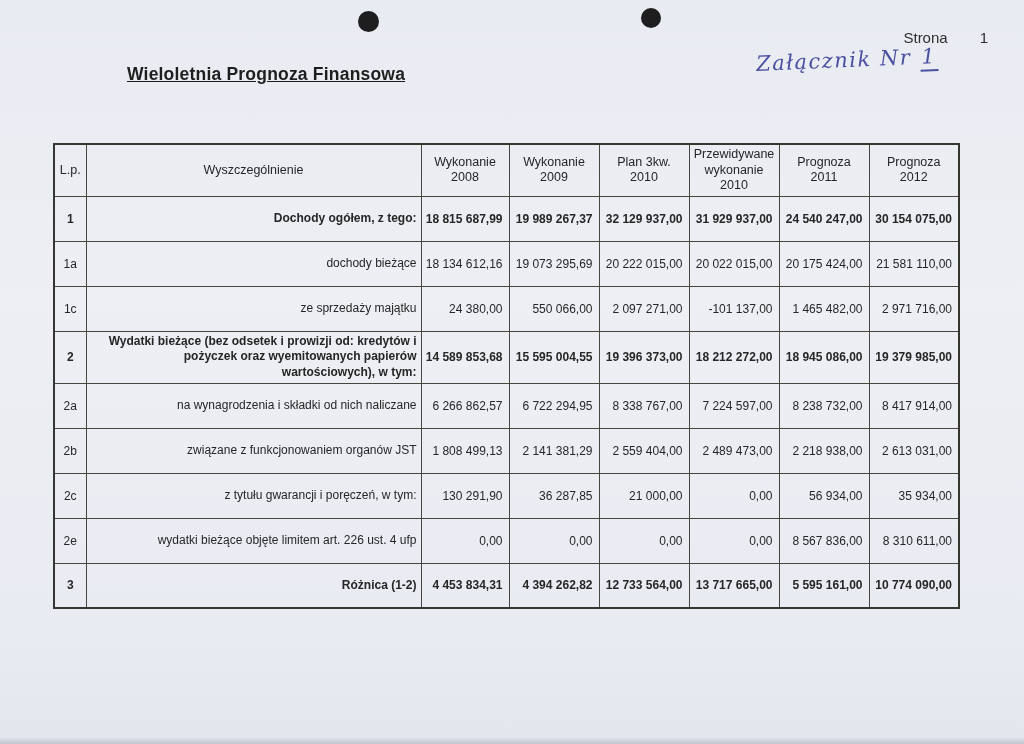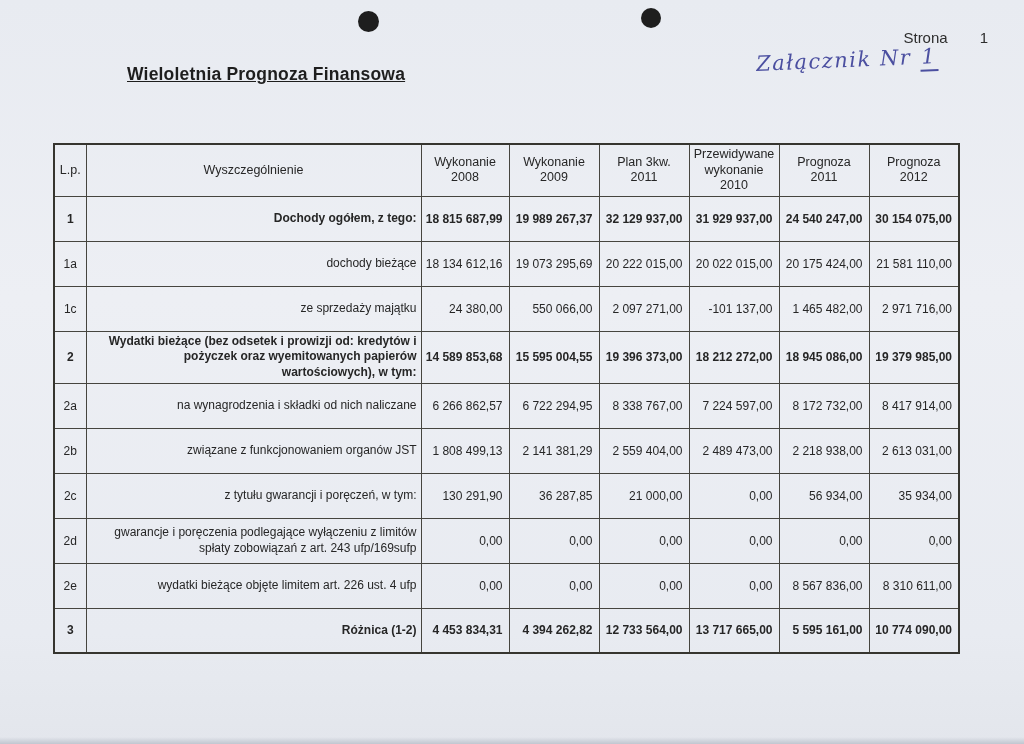--- a/index.html
+++ b/index.html
@@ -134,21 +134,21 @@
       <col style="width:90px">
       <col style="width:90px">
       <col style="width:90px">
     </colgroup>
     <thead>
       <tr>
         <th class="col-header">L.p.</th>
         <th class="col-header">Wyszczególnienie</th>
         <th class="col-header">Wykonanie 2008</th>
         <th class="col-header">Wykonanie 2009</th>
-        <th class="col-header">Plan 3kw. 2011</th>
+        <th class="col-header">Plan 3kw. 2010</th>
         <th class="col-header">Przewidywane wykonanie 2010</th>
         <th class="col-header">Prognoza 2011</th>
         <th class="col-header">Prognoza 2012</th>
       </tr>
     </thead>
     <tbody>
         <tr class="bold-row">
       <td class="lp-cell">1</td>
       <td class="name-cell">Dochody ogółem, z tego:</td>
       <td class="value-cell">18 815 687,99</td>
@@ -188,21 +188,21 @@
       <td class="value-cell">18 945 086,00</td>
       <td class="value-cell">19 379 985,00</td>
     </tr>
         <tr>
       <td class="lp-cell">2a</td>
       <td class="name-cell">na wynagrodzenia i składki od nich naliczane</td>
       <td class="value-cell">6 266 862,57</td>
       <td class="value-cell">6 722 294,95</td>
       <td class="value-cell">8 338 767,00</td>
       <td class="value-cell">7 224 597,00</td>
-      <td class="value-cell">8 172 732,00</td>
+      <td class="value-cell">8 238 732,00</td>
       <td class="value-cell">8 417 914,00</td>
     </tr>
         <tr>
       <td class="lp-cell">2b</td>
       <td class="name-cell">związane z funkcjonowaniem organów JST</td>
       <td class="value-cell">1 808 499,13</td>
       <td class="value-cell">2 141 381,29</td>
       <td class="value-cell">2 559 404,00</td>
       <td class="value-cell">2 489 473,00</td>
       <td class="value-cell">2 218 938,00</td>
@@ -210,30 +210,20 @@
     </tr>
         <tr>
       <td class="lp-cell">2c</td>
       <td class="name-cell">z tytułu gwarancji i poręczeń, w tym:</td>
       <td class="value-cell">130 291,90</td>
       <td class="value-cell">36 287,85</td>
       <td class="value-cell">21 000,00</td>
       <td class="value-cell">0,00</td>
       <td class="value-cell">56 934,00</td>
       <td class="value-cell">35 934,00</td>
-    </tr>
-        <tr>
-      <td class="lp-cell">2d</td>
-      <td class="name-cell">gwarancje i poręczenia podlegające wyłączeniu z limitów spłaty zobowiązań z art. 243 ufp/169sufp</td>
-      <td class="value-cell">0,00</td>
-      <td class="value-cell">0,00</td>
-      <td class="value-cell">0,00</td>
-      <td class="value-cell">0,00</td>
-      <td class="value-cell">0,00</td>
-      <td class="value-cell">0,00</td>
     </tr>
         <tr>
       <td class="lp-cell">2e</td>
       <td class="name-cell">wydatki bieżące objęte limitem art. 226 ust. 4 ufp</td>
       <td class="value-cell">0,00</td>
       <td class="value-cell">0,00</td>
       <td class="value-cell">0,00</td>
       <td class="value-cell">0,00</td>
       <td class="value-cell">8 567 836,00</td>
       <td class="value-cell">8 310 611,00</td>

